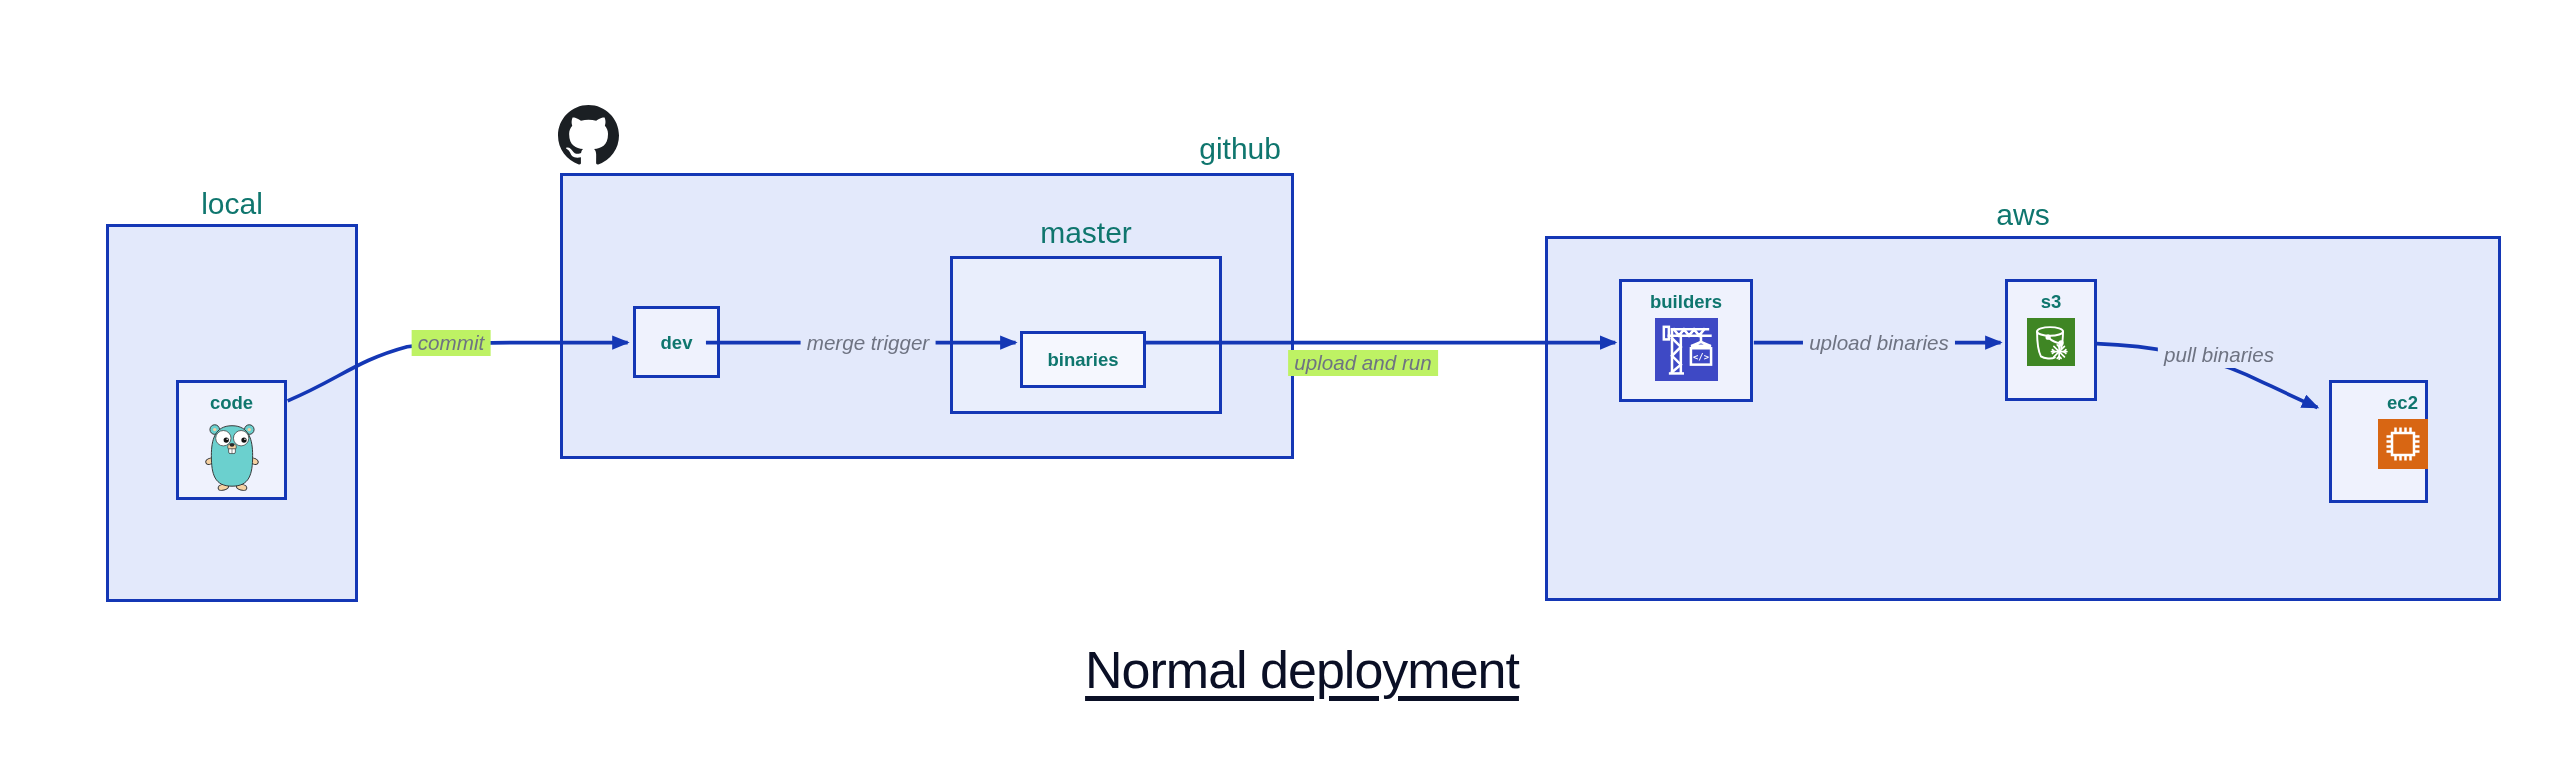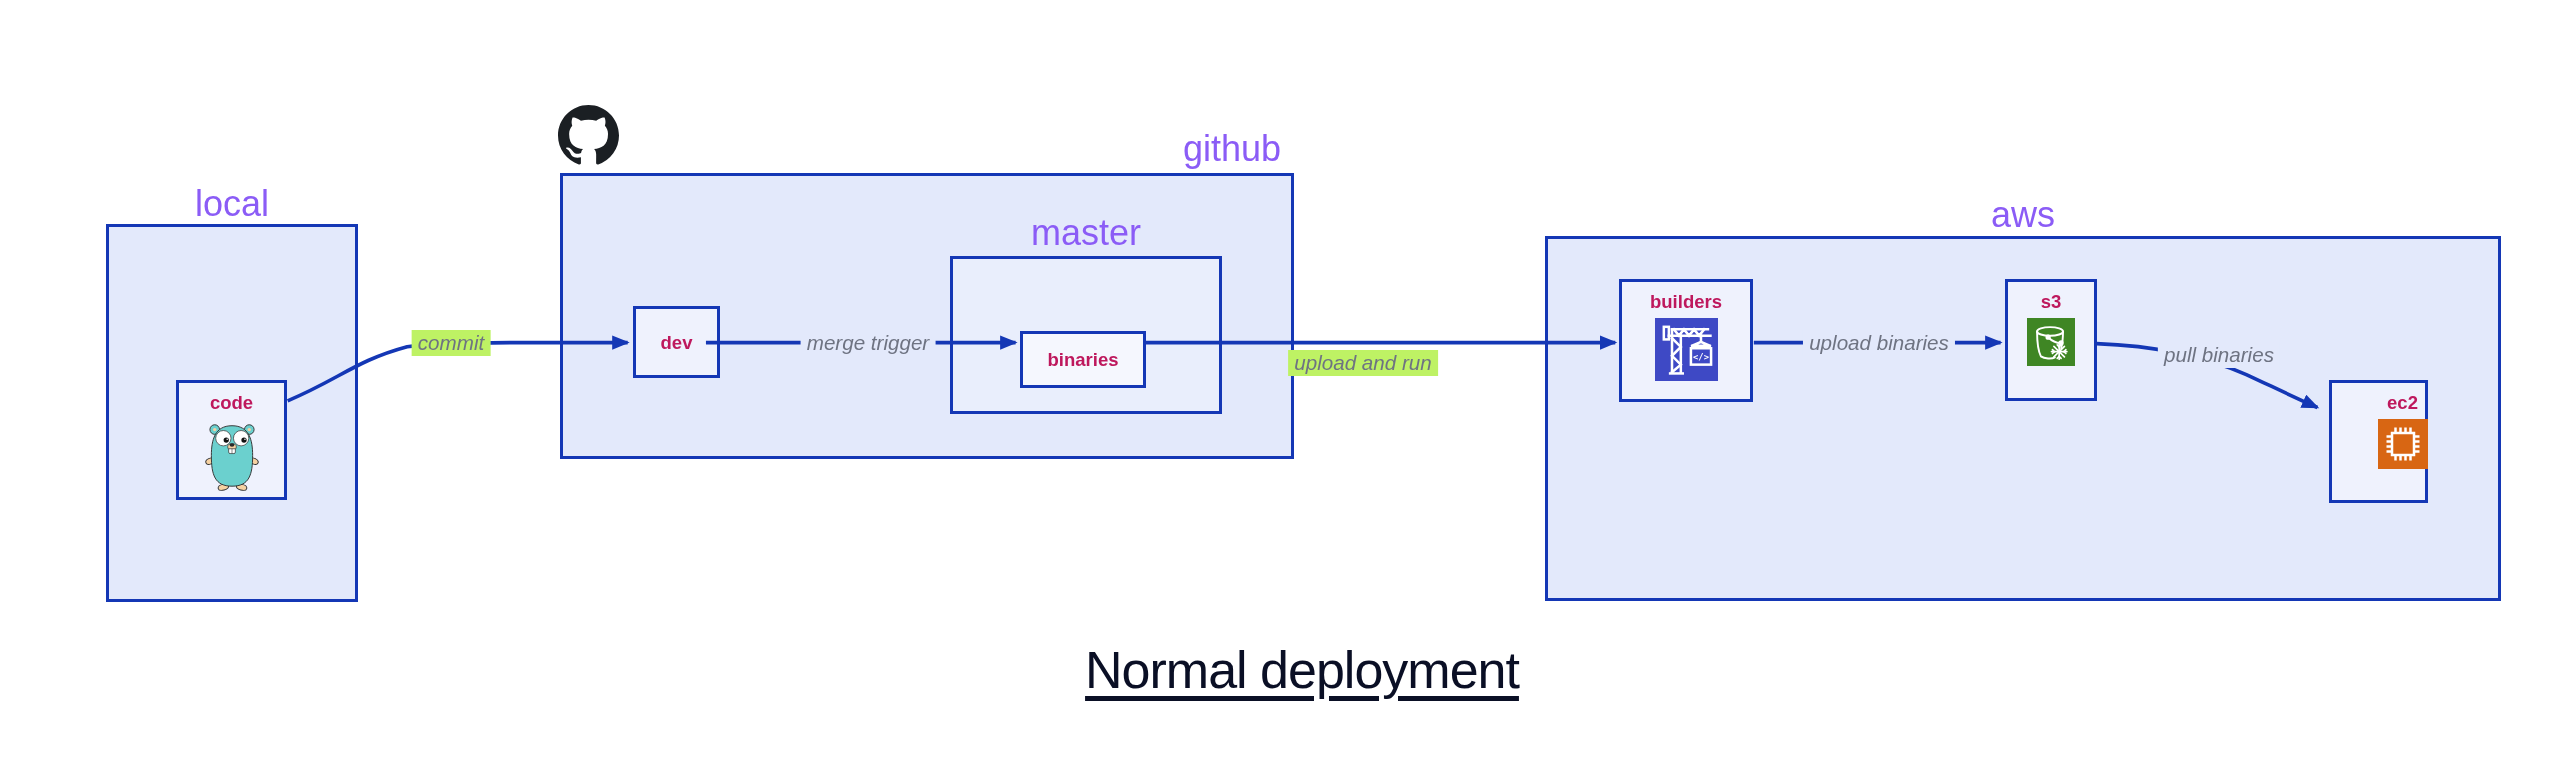--- a/index.html
+++ b/index.html
@@ -14,44 +14,44 @@
   
   .container{
     position:absolute;
     background:#e3e9fb;
     border:3.6px solid #1437b5;
     box-sizing:border-box;
     z-index:1;
   }
   .container-label{
     position:absolute;
-    font-size:36px;
+    font-size:30px;
     line-height:34px;
-    color:#8b5cf6;
+    color:#0f766e;
     z-index:2;
     white-space:nowrap;
   }
   
   .node{
     position:absolute;
     background:#eff2fd;
     border:3.1px solid #1437b5;
     box-sizing:border-box;
     display:flex;
     flex-direction:column;
     align-items:center;
     z-index:3;
   }
   .node.centered{justify-content:center;}
   .node.topped{justify-content:flex-start;padding-top:8.2px;}
   .node-label{
     font-weight:bold;
     font-size:18.5px;
     line-height:23px;
-    color:#be185d;
+    color:#0f766e;
     white-space:nowrap;
   }
   .node-icon{margin-top:5.2px;flex:0 0 auto;}
   
   #edges{position:absolute;left:0;top:0;z-index:4;pointer-events:none;}
   .edge-label{
     position:absolute;
     transform:translate(-50%,-50%);
     font-style:italic;
     font-size:20.6px;

